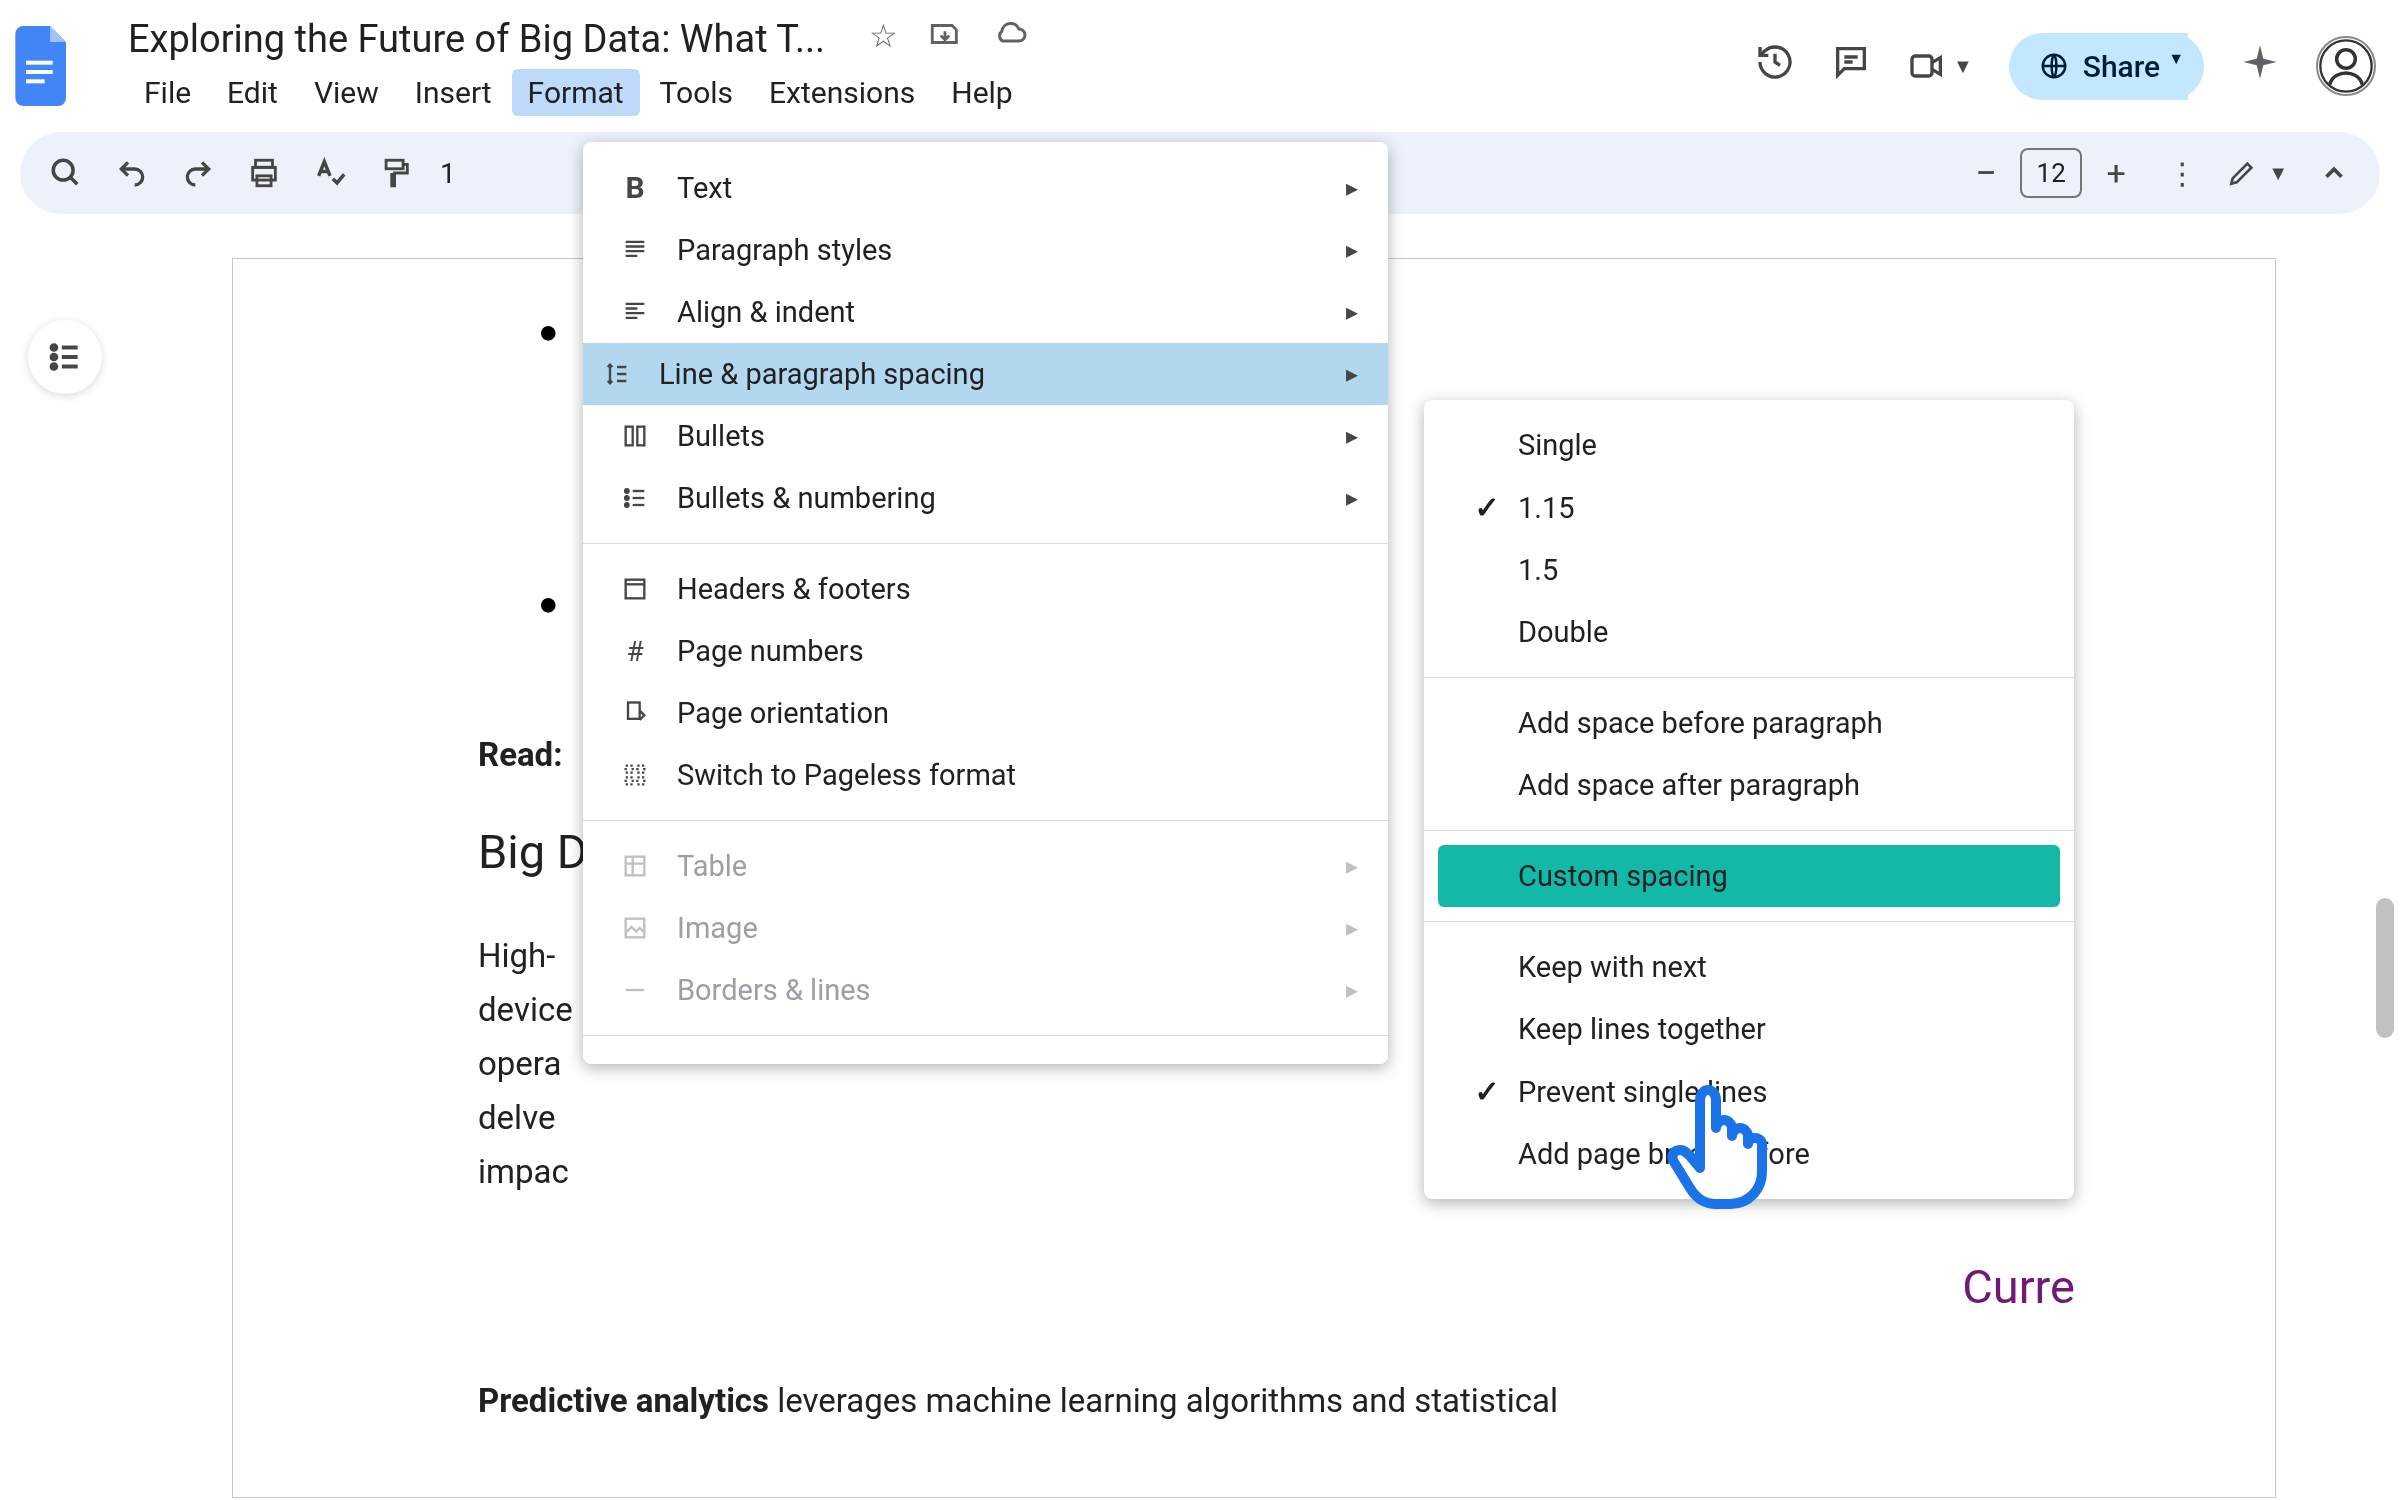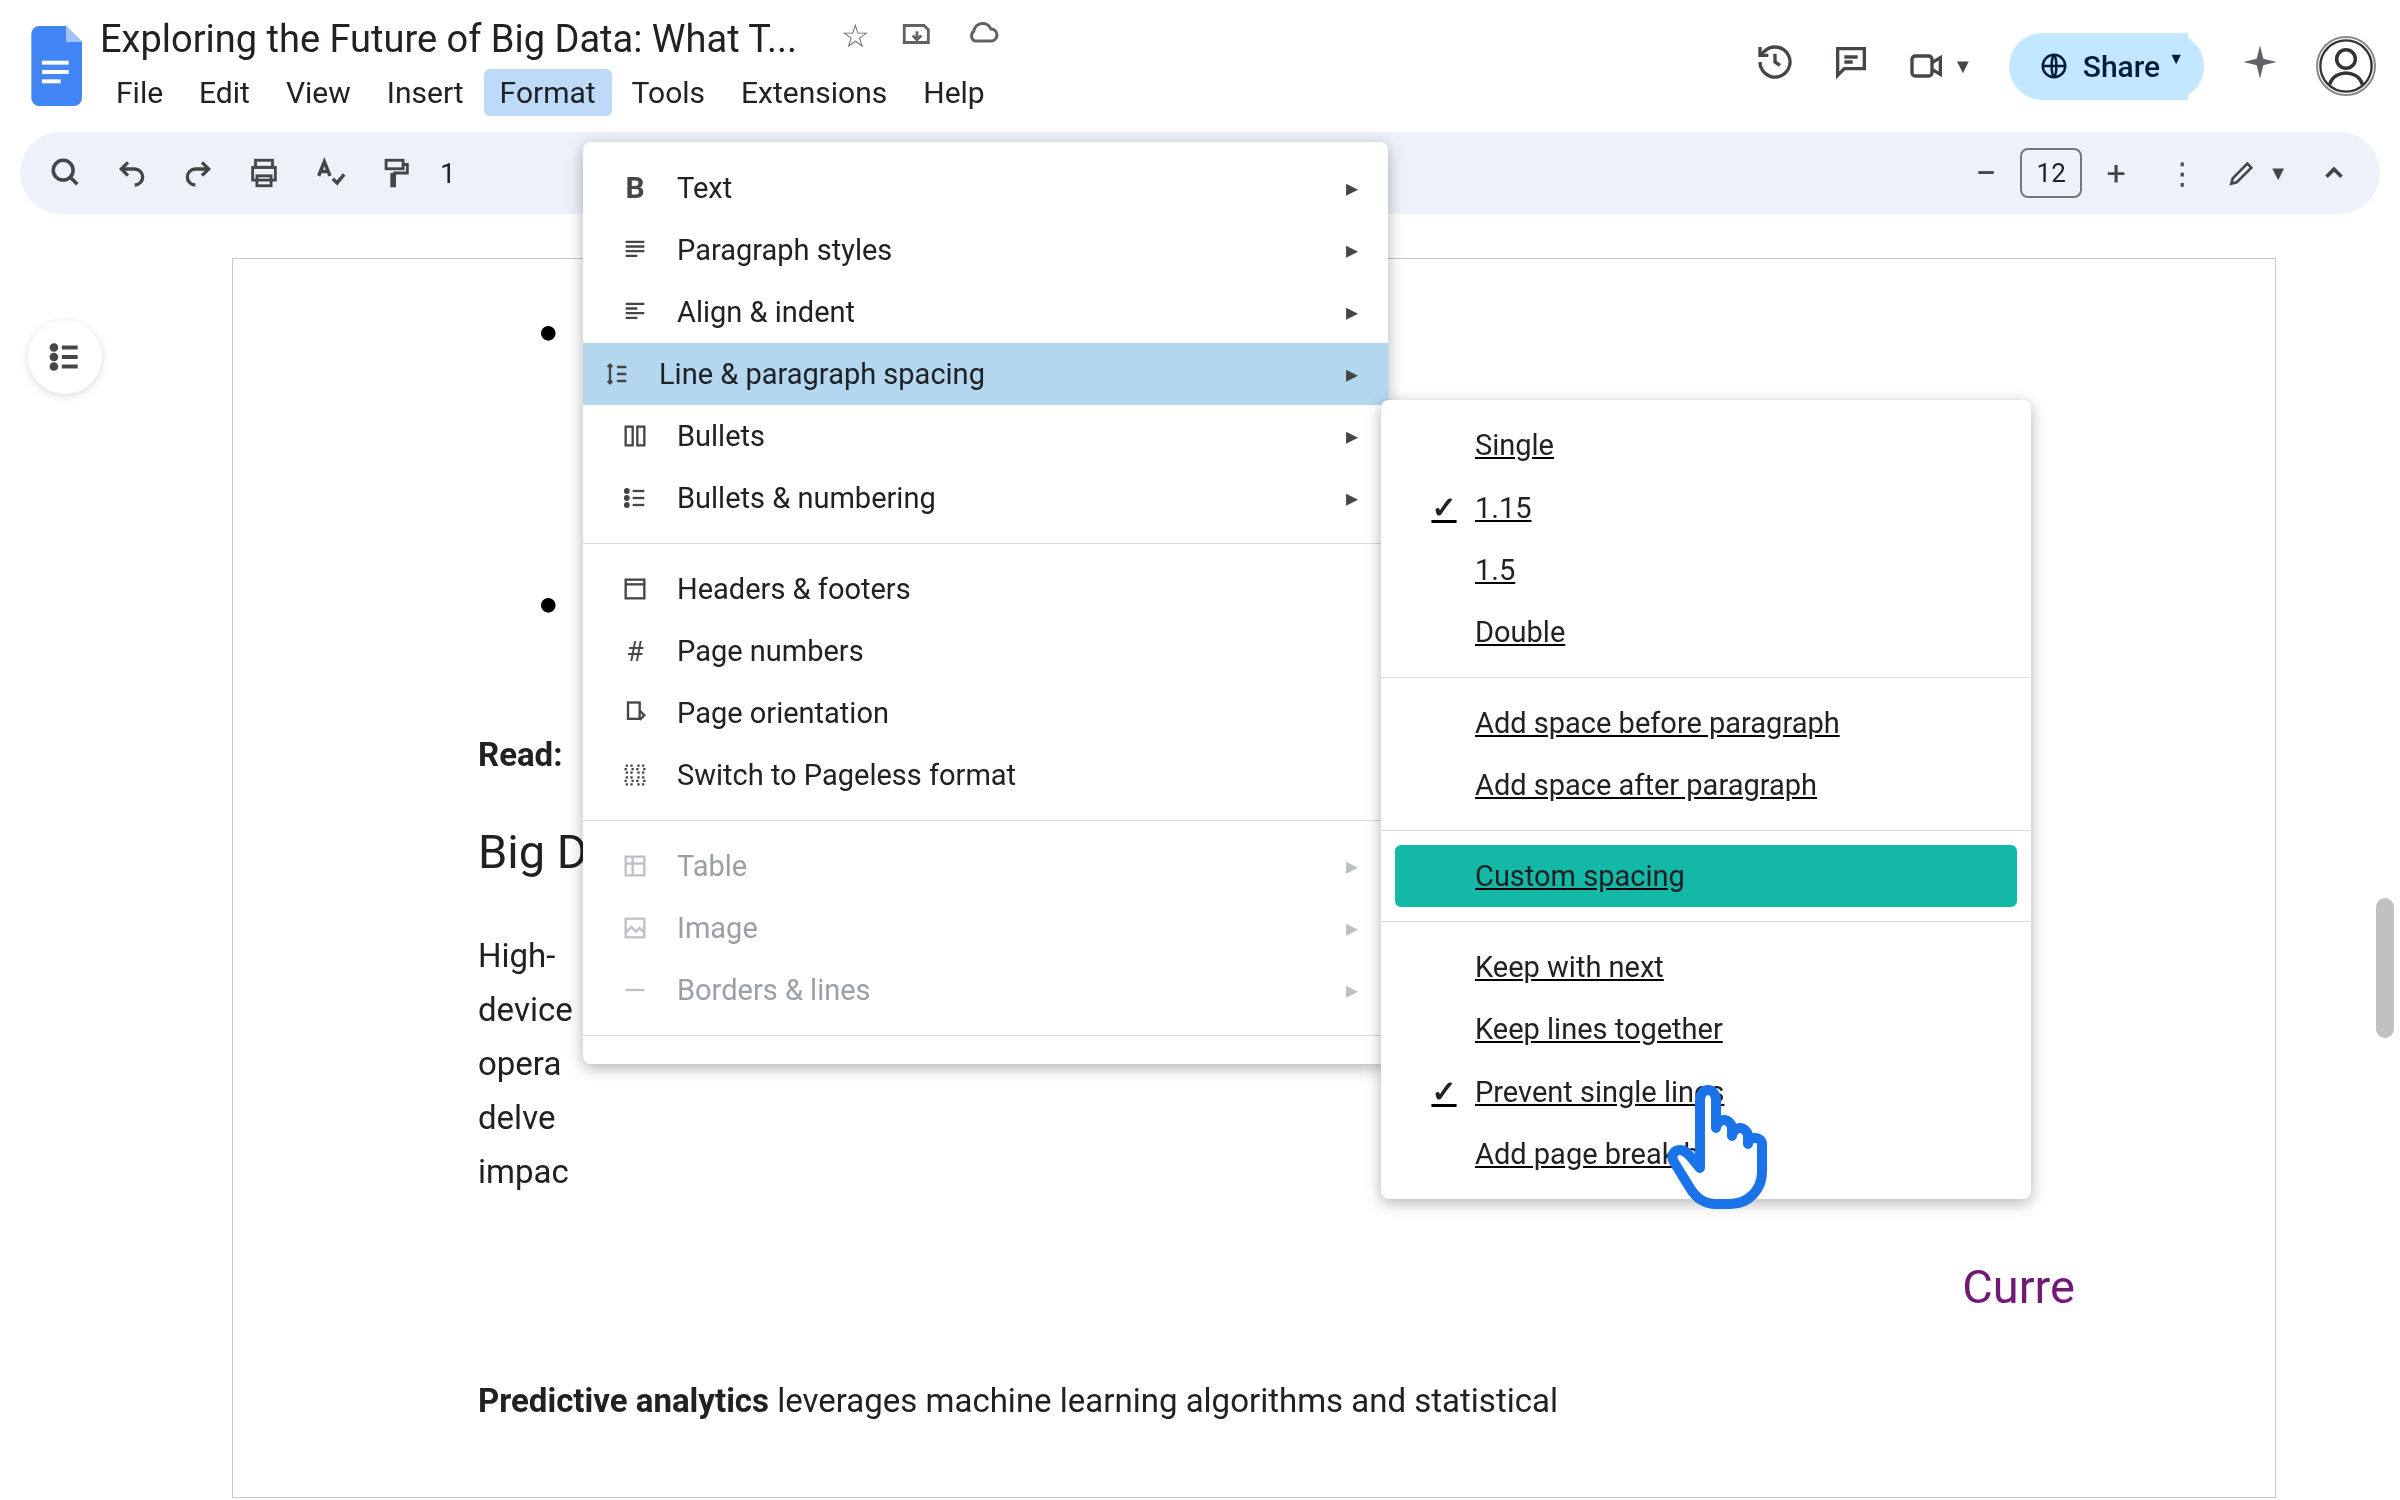--- a/index.html
+++ b/index.html
@@ -1,19 +1,19 @@
 <!DOCTYPE html>
 <html><head>
 <meta charset="utf-8">
 <style>
 * { margin: 0; padding: 0; box-sizing: border-box; font-family: 'Google Sans', Roboto, Arial, sans-serif; }
 body { background: #fff; width: 2400px; height: 1500px; overflow: hidden; position: relative; }
 
 
-.header { display: flex; align-items: center; padding: 12px 24px 0 24px; height: 120px; }
+.header { display: flex; align-items: center; padding: 12px 24px 0 8px; height: 120px; gap: 44px; }
 .docs-logo { width: 68px; height: 92px; display: flex; align-items: center; justify-content: center; }
 .docs-logo svg { width: 60px; height: 80px; }
 .title-area { flex: 1; margin-left: 8px; }
 .doc-title { font-size: 38px; color: #202124; font-weight: 400; display: flex; align-items: center; gap: 24px; }
 .title-icons { display: flex; gap: 30px; margin-left: 20px; }
 .title-icons span { color: #5f6368; font-size: 32px; cursor: pointer; }
 .menubar { display: flex; gap: 4px; margin-top: 8px; }
 .menubar-item { padding: 6px 16px; font-size: 30px; color: #202124; border-radius: 6px; cursor: pointer; }
 .menubar-item.active { background: #bddbf9; }
 .header-right { display: flex; align-items: center; gap: 36px; margin-left: auto; }
@@ -55,21 +55,21 @@
 .menu-item.highlighted { background: #b3d7ef; padding-left: 14px; }
 .menu-item.disabled { color: #9aa0a6; }
 .menu-icon { width: 40px; margin-right: 22px; display: flex; align-items: center; justify-content: center; color: #444746; }
 .menu-item.disabled .menu-icon { color: #bdc1c6; }
 .menu-arrow { margin-left: auto; color: #444746; font-size: 24px; }
 .menu-item.disabled .menu-arrow { color: #bdc1c6; }
 .menu-shortcut { margin-left: auto; color: #5f6368; font-size: 27px; }
 .menu-sep { height: 1px; background: #dadce0; margin: 14px 0; }
 
 
-.submenu { position: absolute; left: 1381px; top: 400px; width: 650px; background: #fff; border-radius: 8px; box-shadow: 0 4px 16px rgba(0,0,0,0.3); padding: 14px 0; z-index: 110; text-decoration: underline; }
+.submenu { position: absolute; left: 1424px; top: 400px; width: 650px; background: #fff; border-radius: 8px; box-shadow: 0 4px 16px rgba(0,0,0,0.3); padding: 14px 0; z-index: 110; }
 .sub-item { display: flex; align-items: center; padding: 14px 30px 14px 42px; font-size: 29px; color: #202124; cursor: pointer; }
 .sub-item.highlighted { background: #14b8a6; margin: 0 14px; border-radius: 6px; padding-left: 28px; }
 .sub-check { width: 42px; display: flex; justify-content: center; color: #202124; font-size: 30px; font-weight: 700; }
 .sub-label { margin-left: 10px; }
 .sub-sep { height: 1px; background: #dadce0; margin: 14px 0; }
 
 
 .cursor-hand { position: absolute; left: 1656px; top: 1084px; z-index: 200; }
 
 

